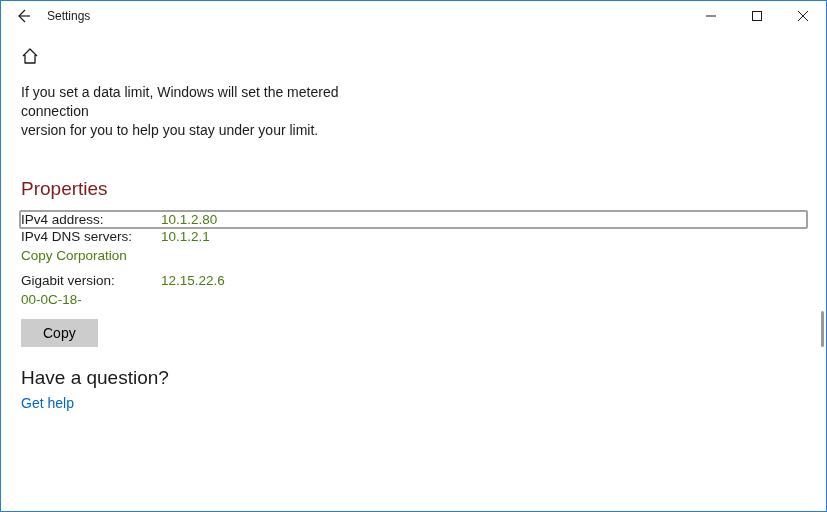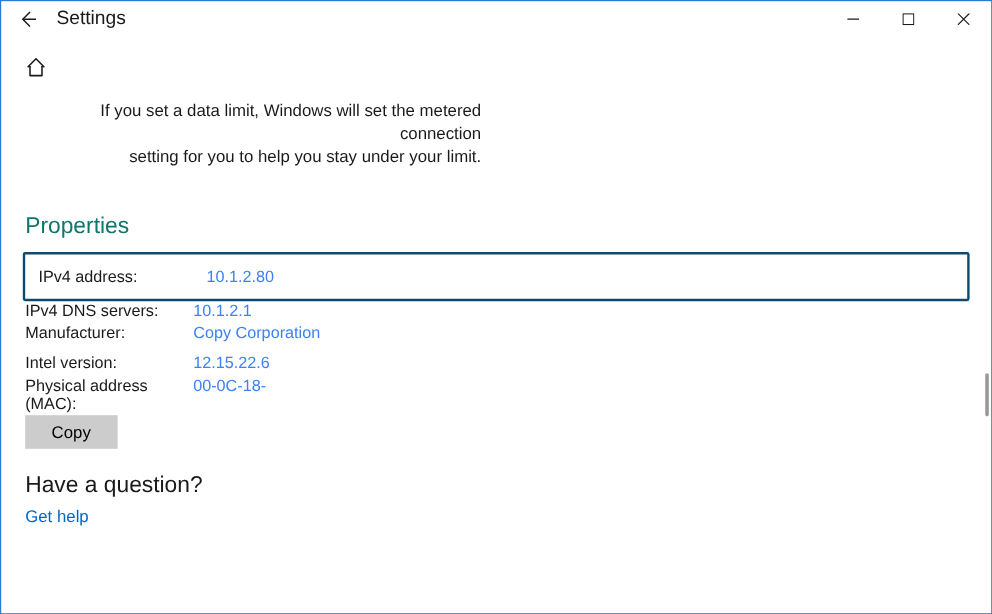--- a/index.html
+++ b/index.html
@@ -22,21 +22,21 @@
     padding: 0 0 0 4px;
   }
   .titlebar .back {
     width: 36px;
     height: 30px;
     display: flex;
     align-items: center;
     justify-content: center;
   }
   .titlebar .title {
-    font-size: 16px;
+    font-size: 12px;
     margin-left: 6px;
     color: #1a1a1a;
   }
   .winbtns {
     margin-left: auto;
     display: flex;
   }
   .winbtn {
     width: 46px;
     height: 30px;
@@ -60,54 +60,54 @@
   .page-title {
     font-size: 26px;
     font-weight: 400;
   }
   .description {
     font-size: 14px;
     line-height: 1.35;
     color: #1a1a1a;
     margin-bottom: 14px;
     max-width: 380px;
-    text-align: right;
   }
   .link {
     color: #0066cc;
     font-size: 14px;
     cursor: pointer;
   }
   .section-heading {
     font-size: 19px;
     font-weight: 400;
     margin: 38px 0 12px 0;
-    color: #0f766e;
+    color: #7f1d1d;
   }
   .prop-row {
     display: flex;
     font-size: 13.5px;
     padding: 2px 0;
   }
   .prop-row.highlight {
-    border: 2px solid #0c4a6e;
+    border: 2px solid #a3a3a3;
     border-radius: 2px;
     margin: -2px;
-    padding: 11px;
+    padding: 0;
   }
   .prop-label {
     width: 140px;
     flex-shrink: 0;
     color: #1a1a1a;
   }
   .prop-value {
-    color: #3b82f6;
+    color: #4d7c0f;
     max-width: 200px;
   }
   .copy-btn {
+    margin-top: 10px;
     padding: 6px 22px;
     background: #ccc;
     border: none;
     font-size: 14px;
     font-family: inherit;
     cursor: pointer;
   }
   .question-heading {
     font-size: 19px;
     font-weight: 400;
@@ -159,45 +159,43 @@
   <div class="page-header">
     <span class="home-icon">
       <svg width="18" height="18" viewBox="0 0 18 18">
         <path d="M2 9 L9 2 L16 9 M4 8 L4 16 L14 16 L14 8" stroke="#1a1a1a" stroke-width="1.3" fill="none" stroke-linejoin="round"></path>
       </svg>
     </span>
   </div>
 
   <div class="description">
     <span>If you set a data limit, Windows will set the metered connection</span><br>
-    <span>setting for you to help you stay under your limit.</span>
+    <span>version for you to help you stay under your limit.</span>
   </div>
 
 
   <div class="section-heading">Properties</div>
 
   <div class="prop-row highlight">
     <span class="prop-label">IPv4 address:</span>
     <span class="prop-value">10.1.2.80</span>
   </div>
   <div class="prop-row">
     <span class="prop-label">IPv4 DNS servers:</span>
     <span class="prop-value">10.1.2.1</span>
   </div>
   <div class="prop-row">
-    <span class="prop-label">Manufacturer:</span>
     <span class="prop-value">Copy Corporation</span>
   </div>
   <div style="height:6px"></div>
   <div class="prop-row">
-    <span class="prop-label">Intel version:</span>
+    <span class="prop-label">Gigabit version:</span>
     <span class="prop-value">12.15.22.6</span>
   </div>
   <div class="prop-row">
-    <span class="prop-label">Physical address (MAC):</span>
     <span class="prop-value">00-0C-18-</span>
   </div>
 
   <button class="copy-btn">Copy</button>
 
   <div class="question-heading">Have a question?</div>
   <div class="link">Get help</div>
 </div>
 
 <div class="scroll-indicator"></div>

